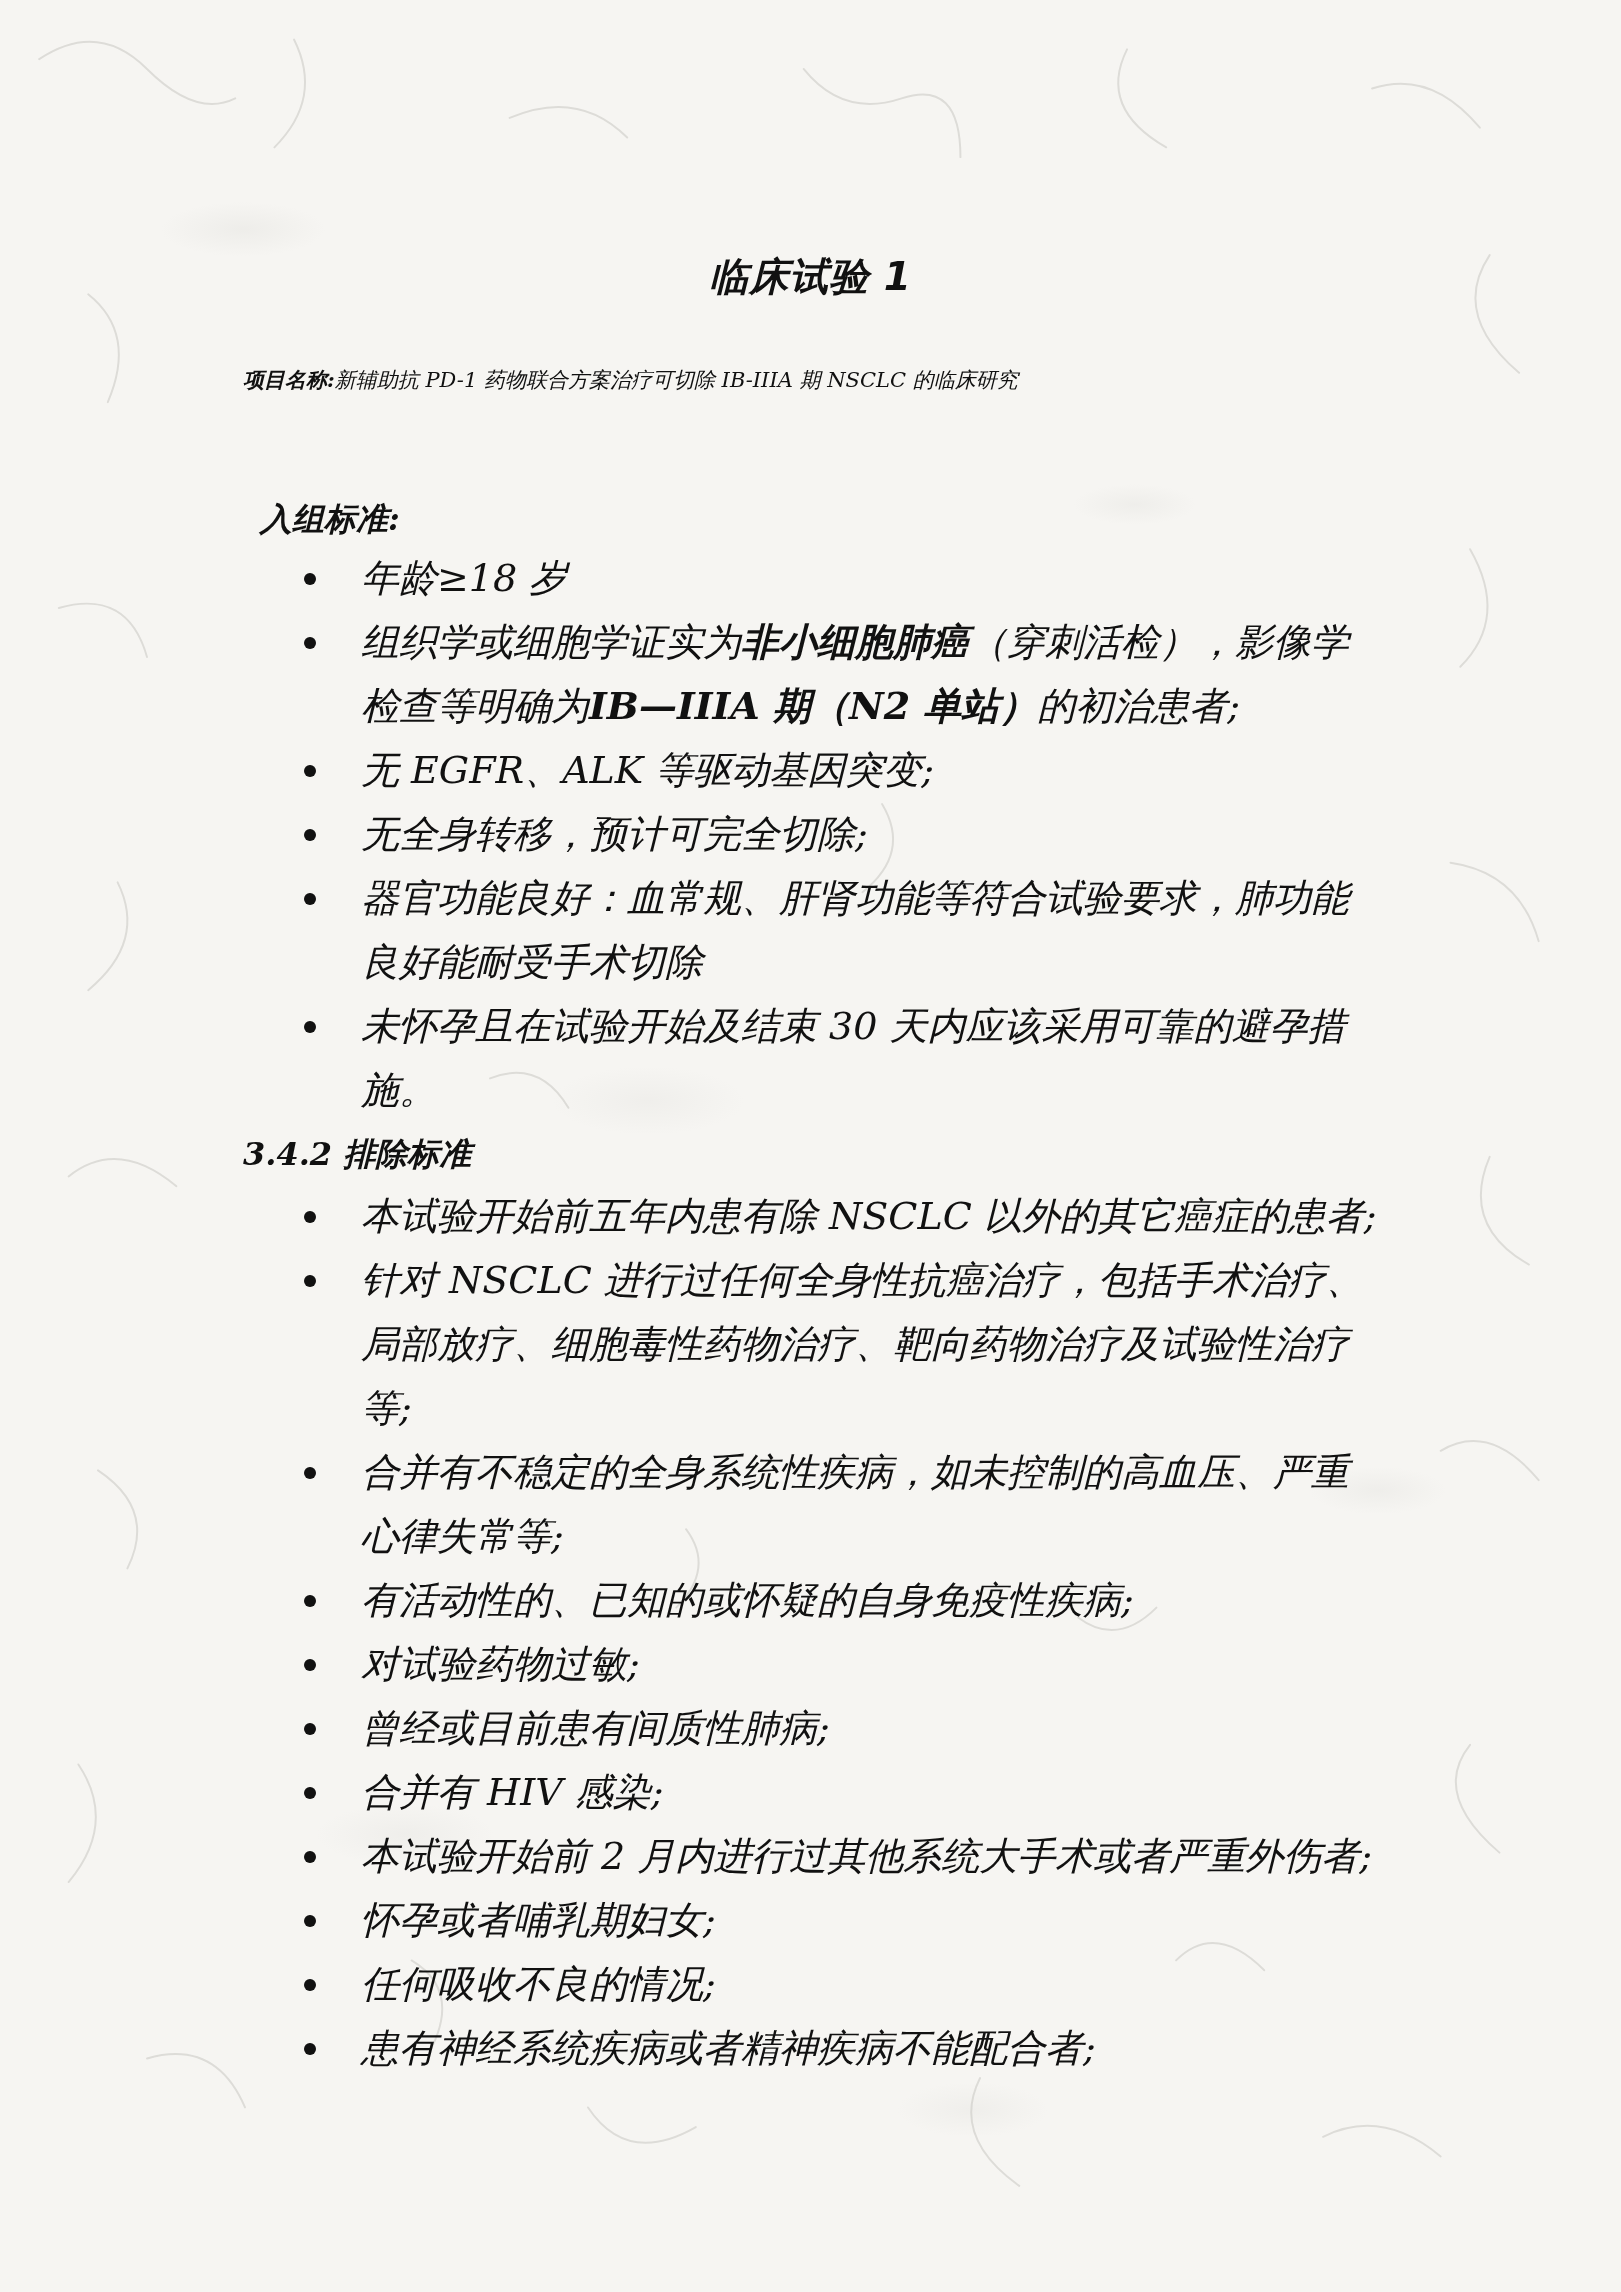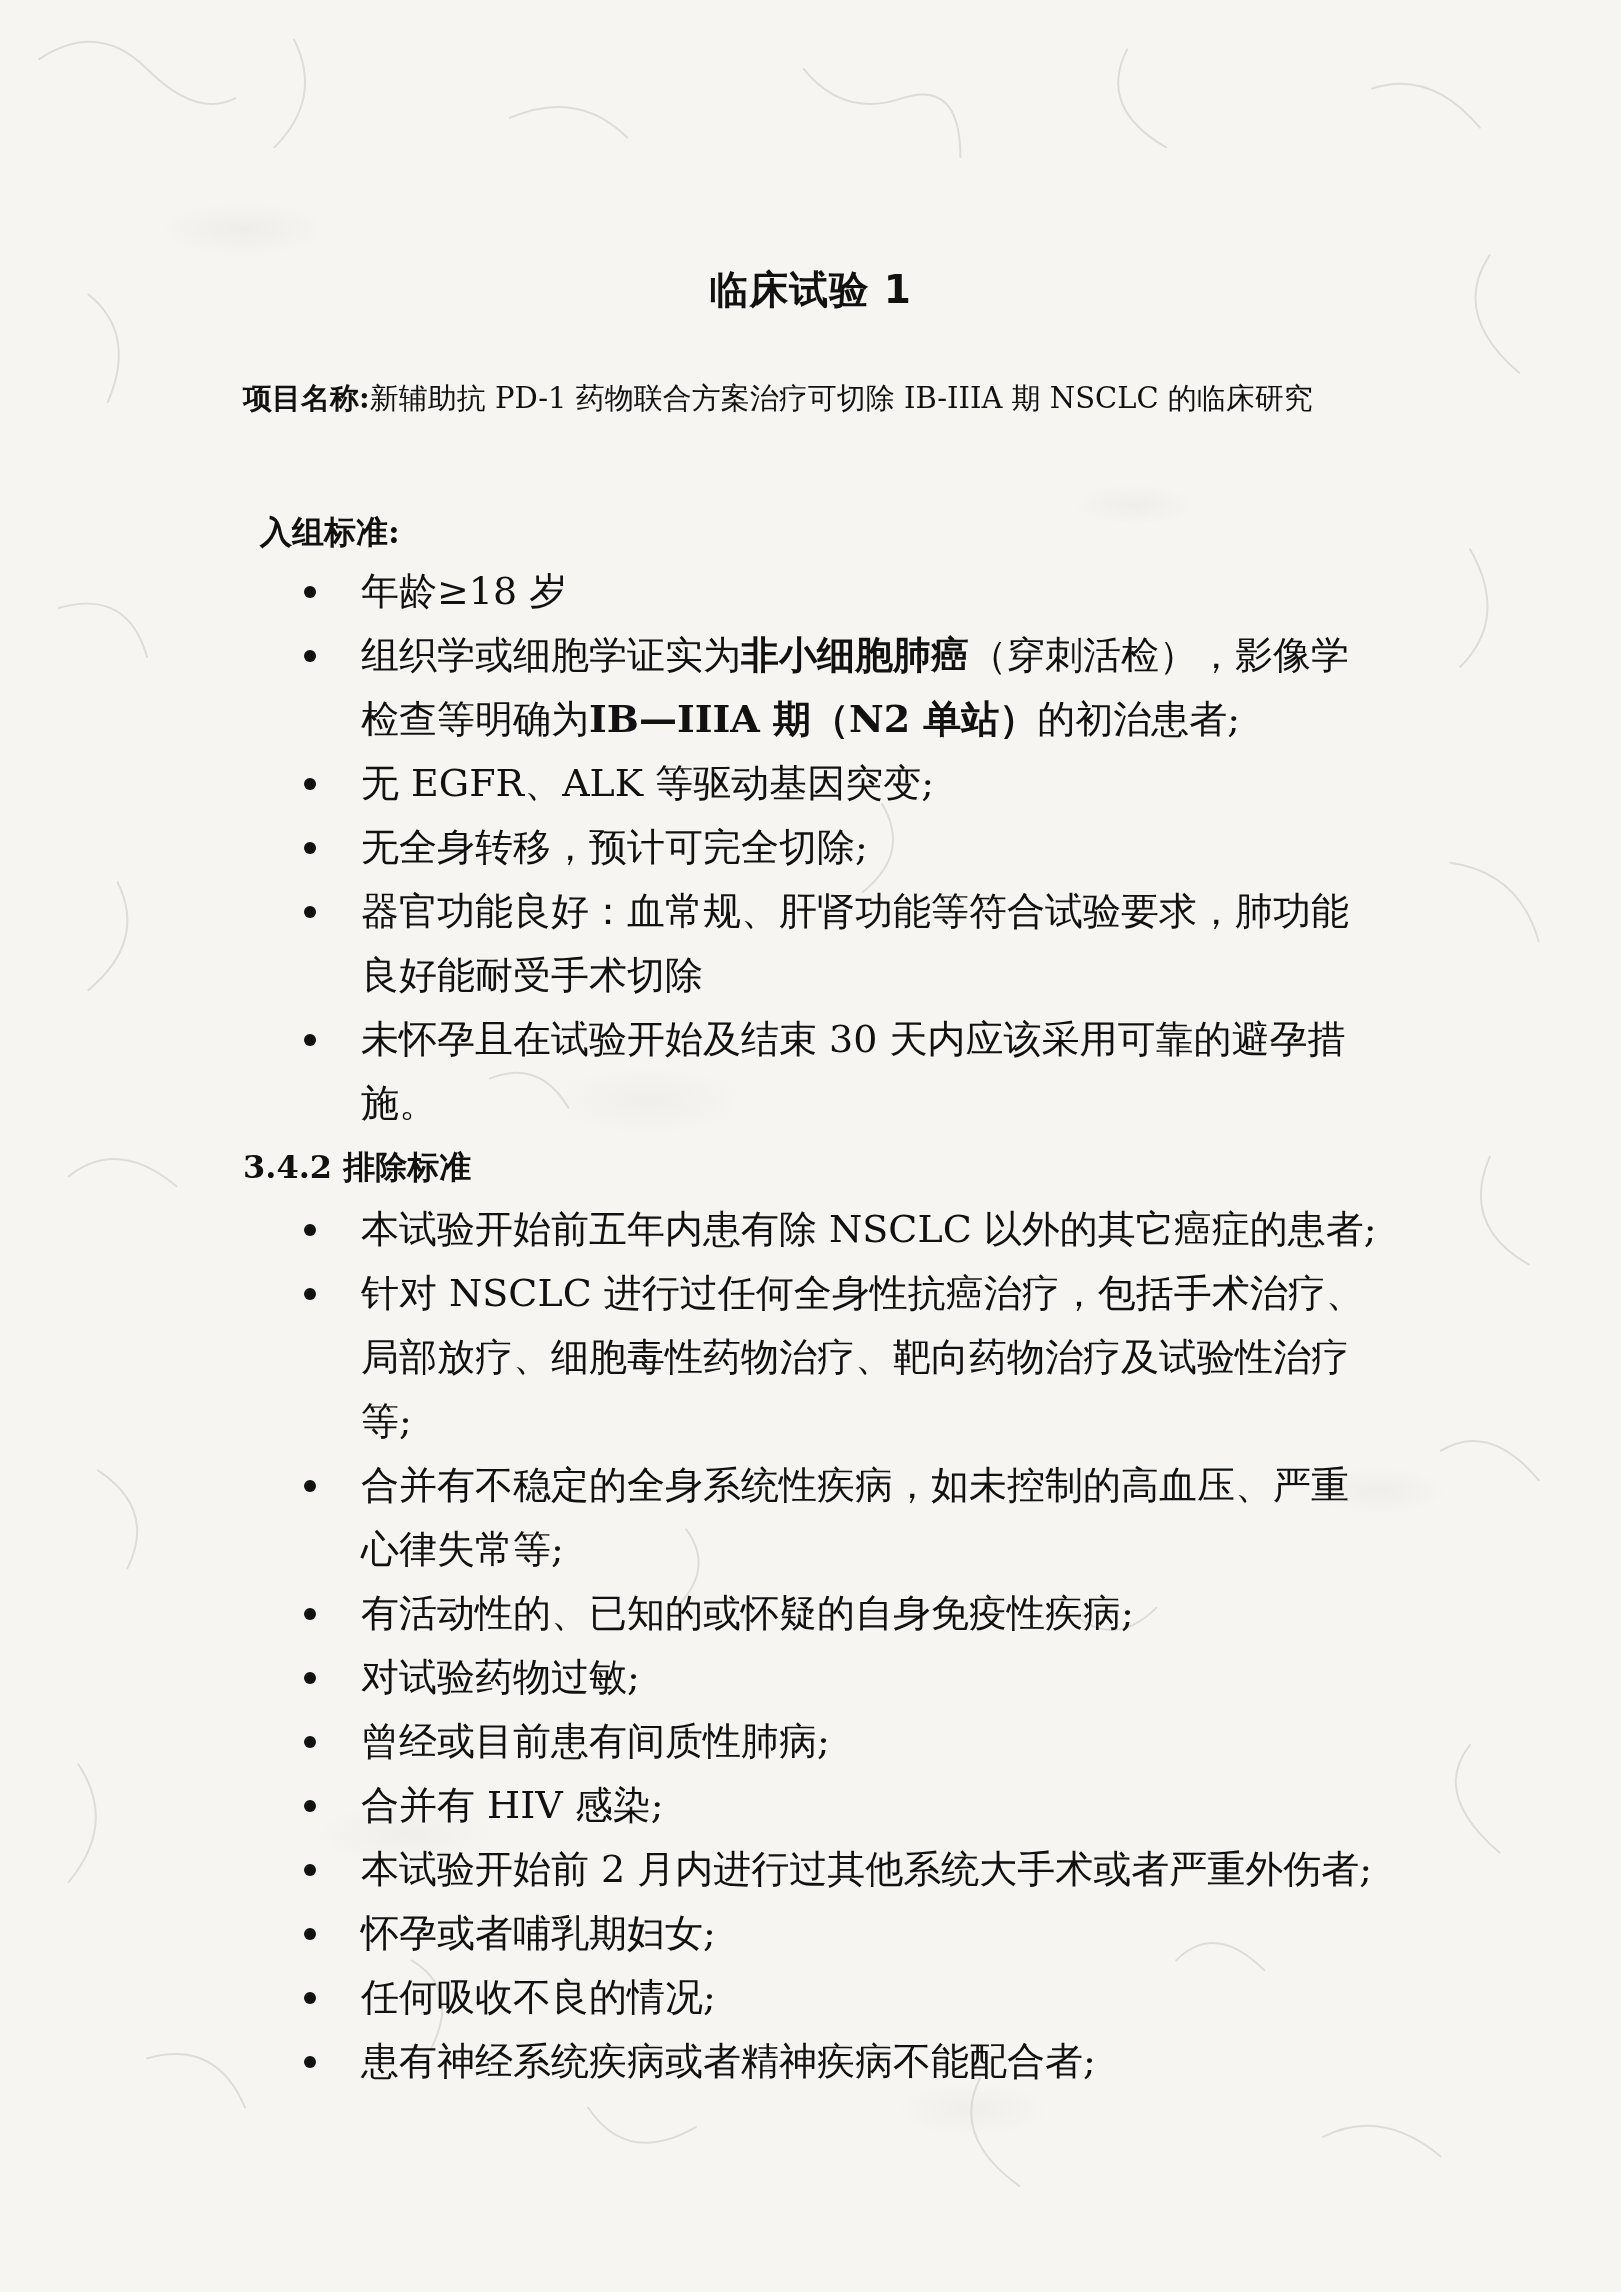--- a/index.html
+++ b/index.html
@@ -23,40 +23,41 @@
       color: #111;
     }
     .texture {
       position: absolute;
       inset: 0;
       pointer-events: none;
       opacity: 0.55;
     }
     .page {
       position: absolute;
-      left: 0; top: 16px;
+      left: 0; top: 3px;
       width: 1621px;
       height: 1928px;
+      font-style: italic;
     }
     .title {
       position: absolute;
       top: 247px;
       left: 0;
       width: 1621px;
       text-align: center;
       font-family: "DejaVu Sans", "Liberation Sans", sans-serif;
       font-weight: bold;
       font-size: 39px;
       letter-spacing: 1px;
     }
     .project-line {
       position: absolute;
       top: 363px;
       left: 243px;
-      font-size: 29px;
+      font-size: 21px;
       white-space: nowrap;
     }
     .project-line .label {
       font-weight: bold;
     }
     .section-heading {
       position: absolute;
       font-size: 32px;
       font-weight: bold;
       white-space: nowrap;

